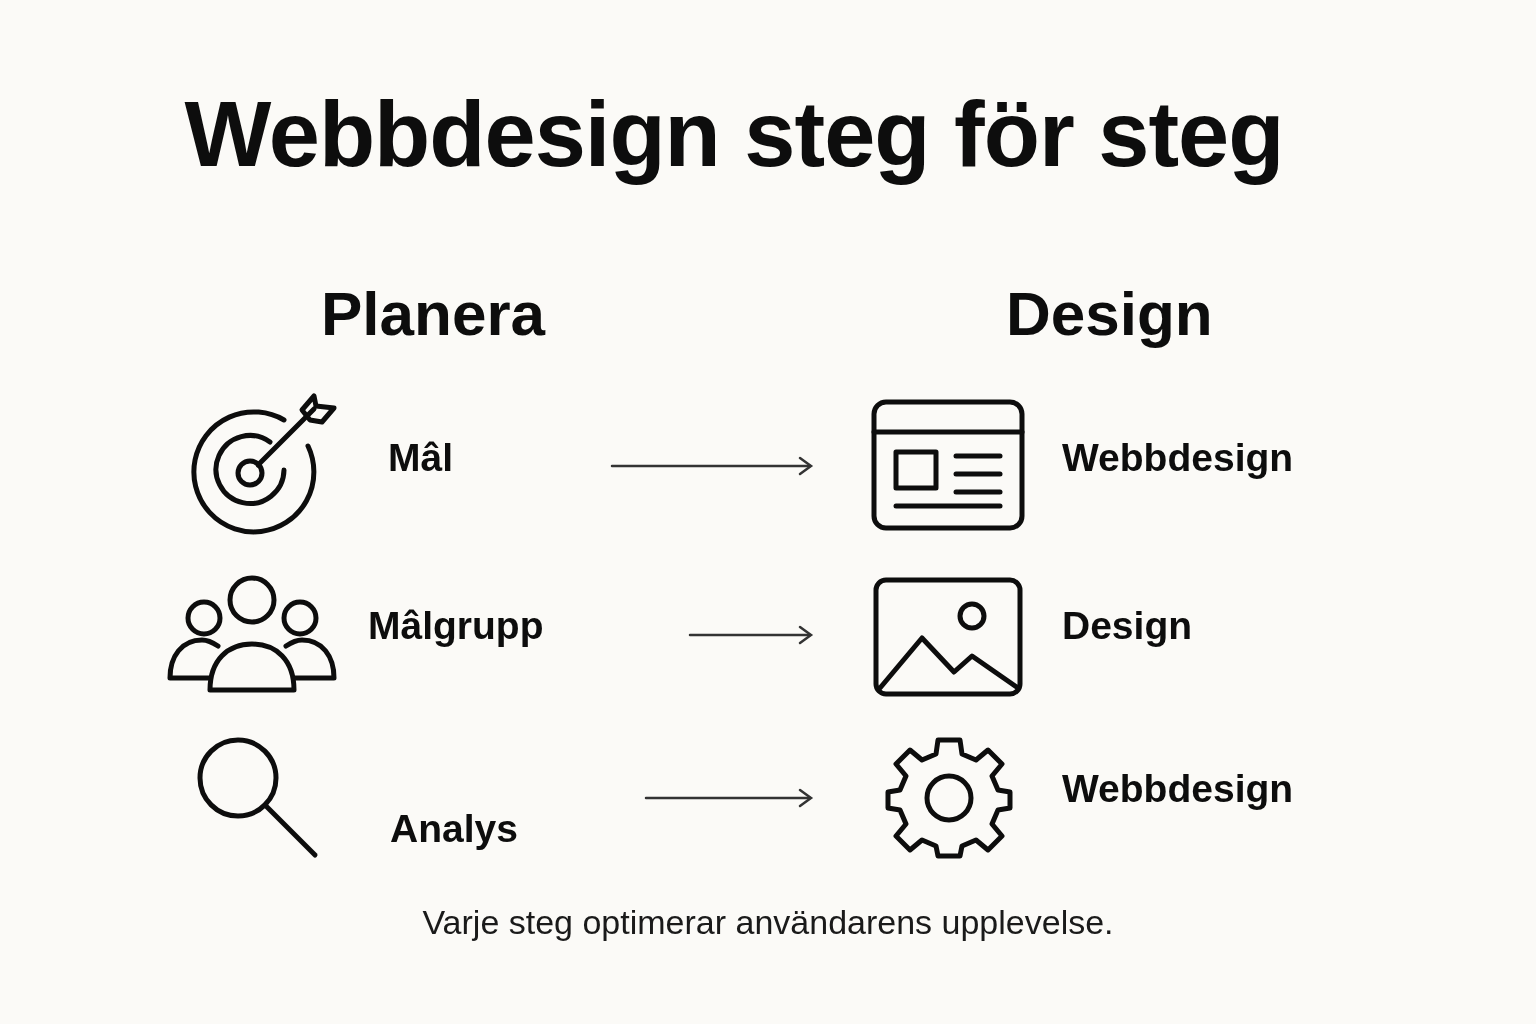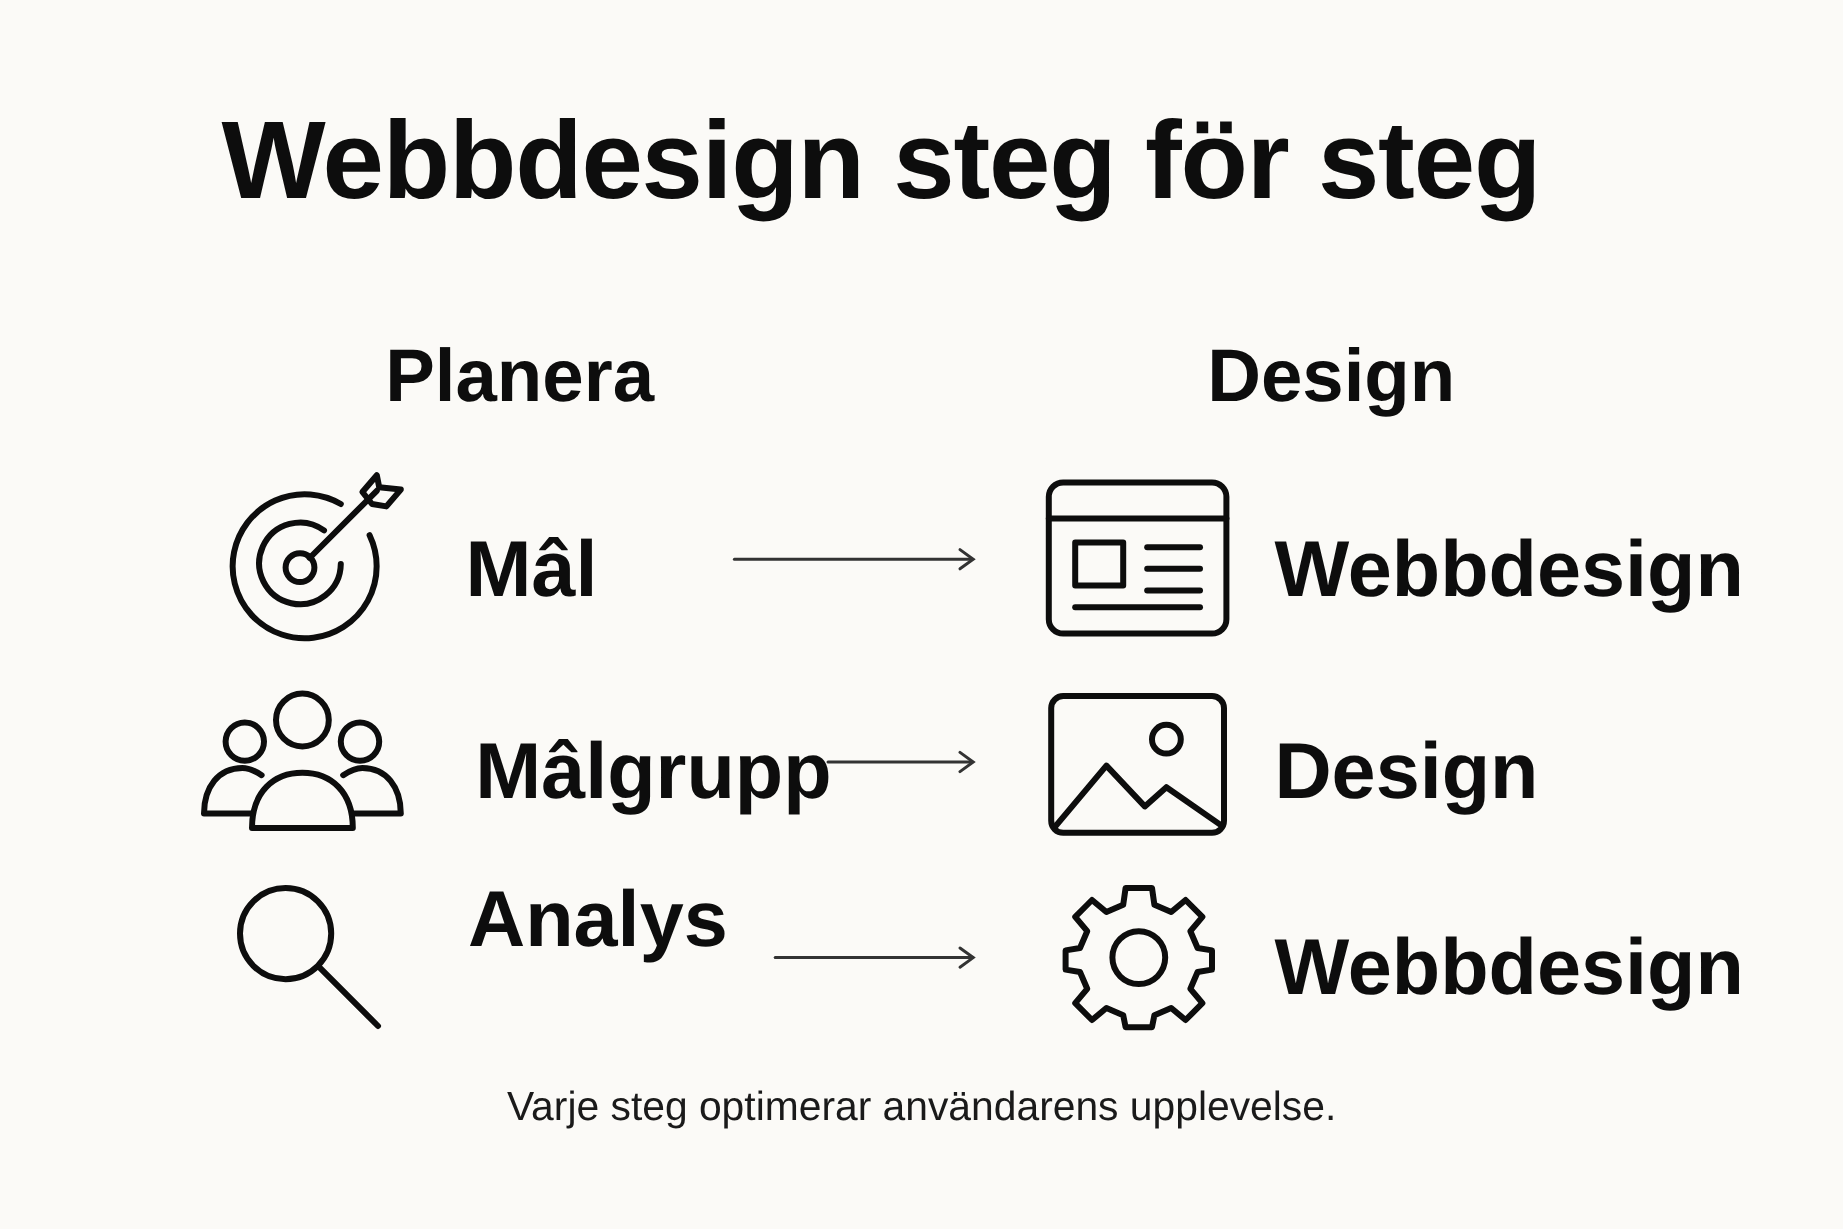--- a/index.html
+++ b/index.html
@@ -1,19 +1,19 @@
 <!DOCTYPE html>
 <html><head>
 <meta charset="utf-8">
 <style>
   html, body { margin:0; padding:0; }
   body { width:1536px; height:1024px; background:#fbfaf7; position:relative; overflow:hidden; color:#0d0d0d; font-family:"Liberation Sans", "DejaVu Sans", sans-serif; }
   .title { position:absolute; left:0; width:1468px; top:82px; text-align:center; font-size:92px; font-weight:700; letter-spacing:-1px; }
   .col-head { position:absolute; top:278px; font-size:62px; font-weight:700; }
-  .label { position:absolute; font-size:66px; font-weight:700; }
+  .label { position:absolute; font-size:39px; font-weight:700; }
   .icon { position:absolute; }
   .arrow { position:absolute; height:20px; }
   .footer { position:absolute; left:0; width:1536px; top:903px; text-align:center; font-size:34px; font-weight:400; color:#1a1a1a; }
   svg { display:block; }
 </style>
 </head>
 <body>
 
 <div class="title">Webbdesign steg för steg</div>
 
@@ -52,21 +52,21 @@
 <div class="icon" style="left:166px;top:574px;">
   <svg width="172" height="122" viewBox="0 0 172 122" fill="none" stroke="#0d0d0d" stroke-width="5" stroke-linecap="round" stroke-linejoin="round">
     <circle cx="86" cy="26" r="22"></circle>
     <circle cx="38" cy="44" r="16"></circle>
     <circle cx="134" cy="44" r="16"></circle>
     <path d="M44 116 C44 86 62 70 86 70 C110 70 128 86 128 116 Z"></path>
     <path d="M52 72 C46 68 42 66 36 66 C16 66 4 82 4 104 L44 104"></path>
     <path d="M120 72 C126 68 130 66 136 66 C156 66 168 82 168 104 L128 104"></path>
   </svg>
 </div>
-<div class="label" style="left:396px;top:604px;text-align:center;">Mâlgrupp</div>
+<div class="label" style="left:368px;top:604px;text-align:center;">Mâlgrupp</div>
 <div class="arrow" style="left:688px;top:625px;">
   <svg width="128" height="20" viewBox="0 0 128 20" fill="none" stroke="#333" stroke-width="2.5" stroke-linecap="round">
       <line x1="2" y1="10" x2="122" y2="10"></line>
       <path d="M112 2 L123 10 L112 18"></path>
     </svg>
 </div>
 <div class="icon" style="left:872px;top:576px;">
   <svg width="152" height="122" viewBox="0 0 152 122" fill="none" stroke="#0d0d0d" stroke-width="5" stroke-linecap="round" stroke-linejoin="round">
     <rect x="4" y="4" width="144" height="114" rx="10"></rect>
     <circle cx="100" cy="40" r="12"></circle>
@@ -74,21 +74,21 @@
   </svg>
 </div>
 <div class="label" style="left:1062px;top:604px;text-align:right;">Design</div>
 
 <div class="icon" style="left:194px;top:734px;">
   <svg width="128" height="126" viewBox="0 0 128 126" fill="none" stroke="#0d0d0d" stroke-width="5" stroke-linecap="round">
     <circle cx="44" cy="44" r="38"></circle>
     <line x1="72" y1="72" x2="121" y2="121"></line>
   </svg>
 </div>
-<div class="label" style="left:390px;top:727px;">Analys</div>
+<div class="label" style="left:390px;top:807px;">Analys</div>
 <div class="arrow" style="left:644px;top:788px;">
   <svg width="172" height="20" viewBox="0 0 172 20" fill="none" stroke="#333" stroke-width="2.5" stroke-linecap="round">
       <line x1="2" y1="10" x2="166" y2="10"></line>
       <path d="M156 2 L167 10 L156 18"></path>
     </svg>
 </div>
 <div class="icon" style="left:884px;top:736px;">
   <svg width="130" height="124" viewBox="0 0 130 124" fill="none" stroke="#0d0d0d" stroke-width="5" stroke-linejoin="round">
     <path d="M54 4 L76 4 L78 18 L92 24 L104 14 L118 28 L108 40 L114 54 L126 56 L126 72 L114 74 L108 88 L118 100 L104 114 L92 104 L78 110 L76 120 L54 120 L52 110 L38 104 L26 114 L12 100 L22 88 L16 74 L4 72 L4 56 L16 54 L22 40 L12 28 L26 14 L38 24 L52 18 Z"></path>
     <circle cx="65" cy="62" r="22"></circle>

